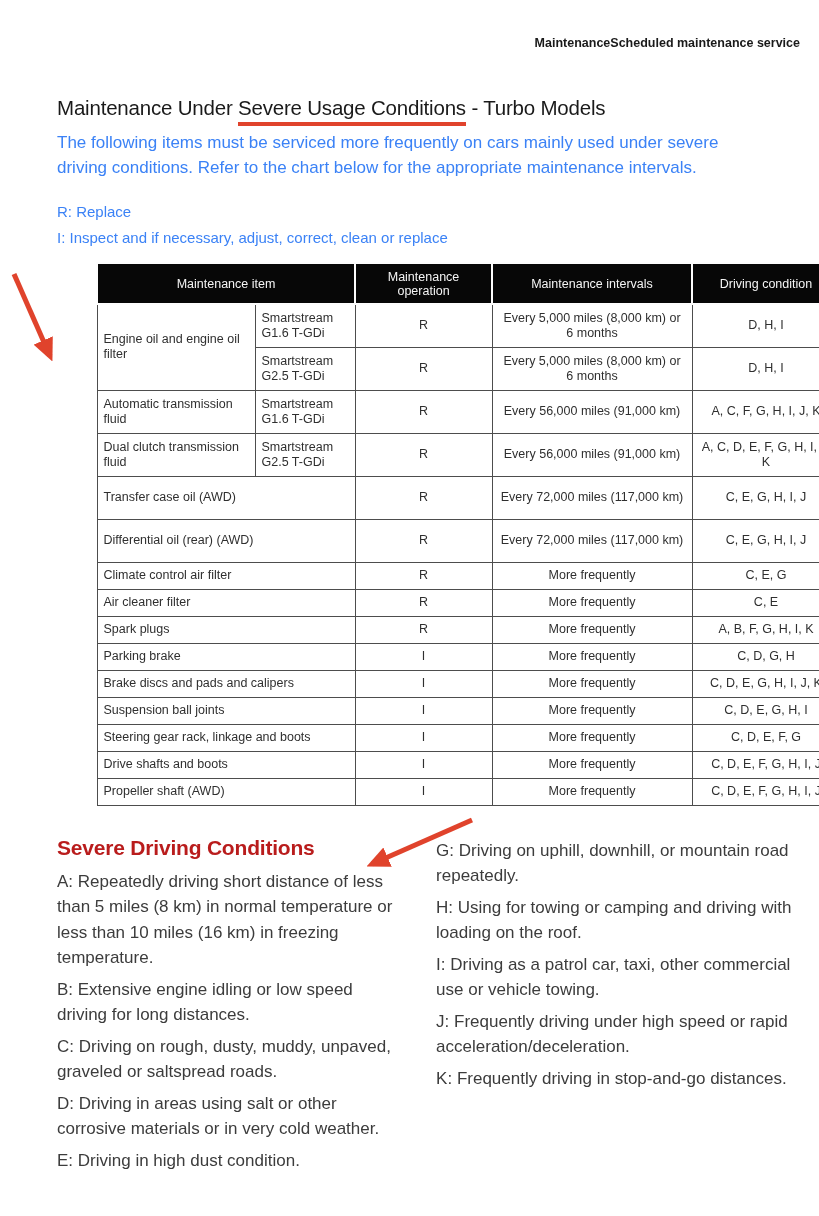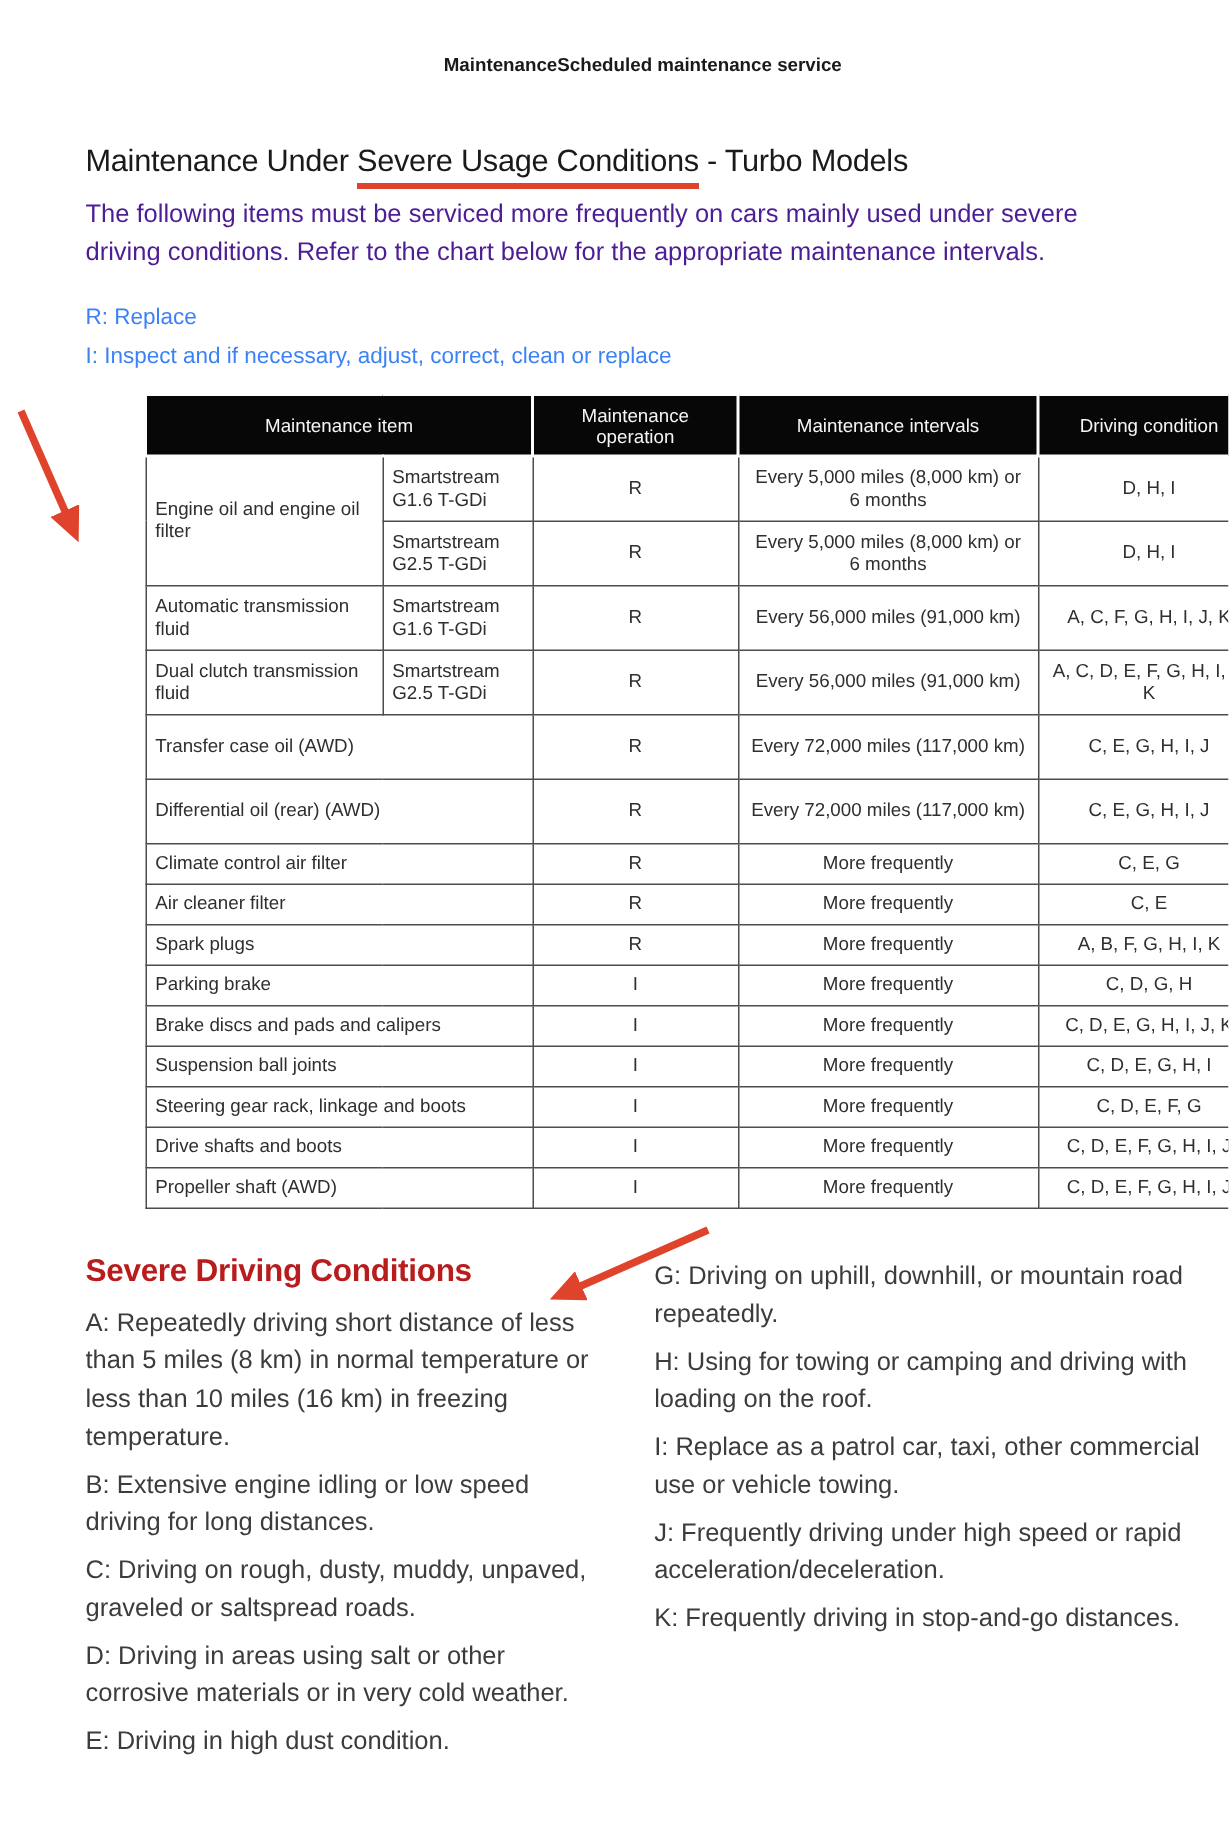--- a/index.html
+++ b/index.html
@@ -11,21 +11,21 @@
     width: 819px;
     height: 1216px;
     background: #ffffff;
     overflow: hidden;
   }
   .content { padding: 36px 19px 0 57px; }
 
   
   .running-header {
     display: flex;
-    justify-content: center;
+    justify-content: flex-end;
     font-size: 12.5px;
     font-weight: bold;
     color: #1a1a1a;
   }
 
   
   .page-title {
     margin-top: 46px;
     font-size: 20.5px;
     font-weight: normal;
@@ -35,21 +35,21 @@
   .page-title .underlined {
     border-bottom: 4px solid #e0432c;
     padding-bottom: 3px;
   }
 
   .intro {
     margin-top: 10px;
     width: 706px;
     font-size: 17px;
     line-height: 25px;
-    color: #4c1d95;
+    color: #3b82f6;
   }
 
   .legend { margin-top: 19px; font-size: 15px; line-height: 26px; color: #3b82f6; }
 
   
   table.maint {
     margin-top: 11px;
     width: 743px;
     border-collapse: collapse;
     font-size: 12.5px;
@@ -240,21 +240,21 @@
         <div class="cond-heading">Severe Driving Conditions</div>
         <p class="cond-item">A: Repeatedly driving short distance of less than 5 miles (8 km) in normal temperature or less than 10 miles (16 km) in freezing temperature.</p>
         <p class="cond-item">B: Extensive engine idling or low speed driving for long distances.</p>
         <p class="cond-item">C: Driving on rough, dusty, muddy, unpaved, graveled or saltspread roads.</p>
         <p class="cond-item">D: Driving in areas using salt or other corrosive materials or in very cold weather.</p>
         <p class="cond-item">E: Driving in high dust condition.</p>
       </div>
       <div class="cond-col-right">
         <p class="cond-item">G: Driving on uphill, downhill, or mountain road repeatedly.</p>
         <p class="cond-item">H: Using for towing or camping and driving with loading on the roof.</p>
-        <p class="cond-item">I: Replace as a patrol car, taxi, other commercial use or vehicle towing.</p>
+        <p class="cond-item">I: Driving as a patrol car, taxi, other commercial use or vehicle towing.</p>
         <p class="cond-item">J: Frequently driving under high speed or rapid acceleration/deceleration.</p>
         <p class="cond-item">K: Frequently driving in stop-and-go distances.</p>
       </div>
     </div>
 
   </div>
 
   <svg id="arrow-1" class="arrow-annot" width="64" height="104" viewBox="0 0 64 104">
     <defs>
       <marker id="head1" markerWidth="4.6" markerHeight="4.2" refX="3.4" refY="2.1" orient="auto">

